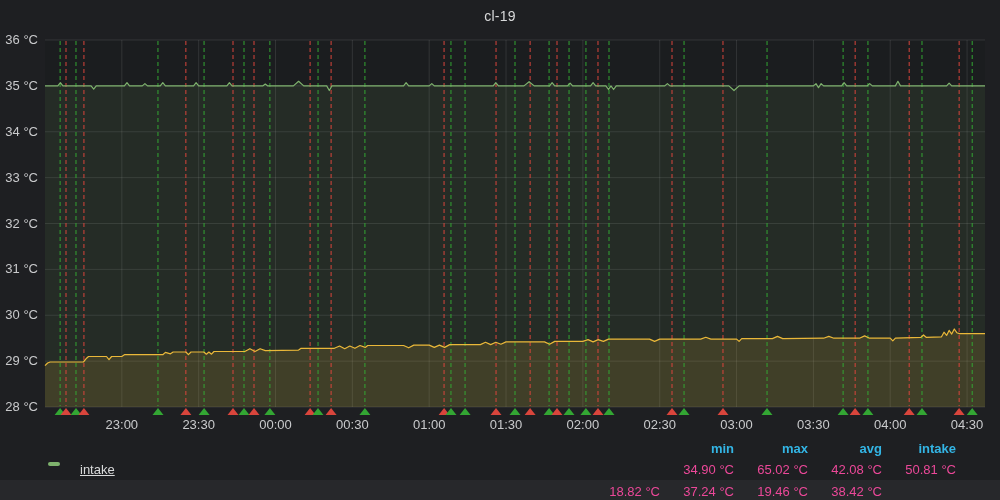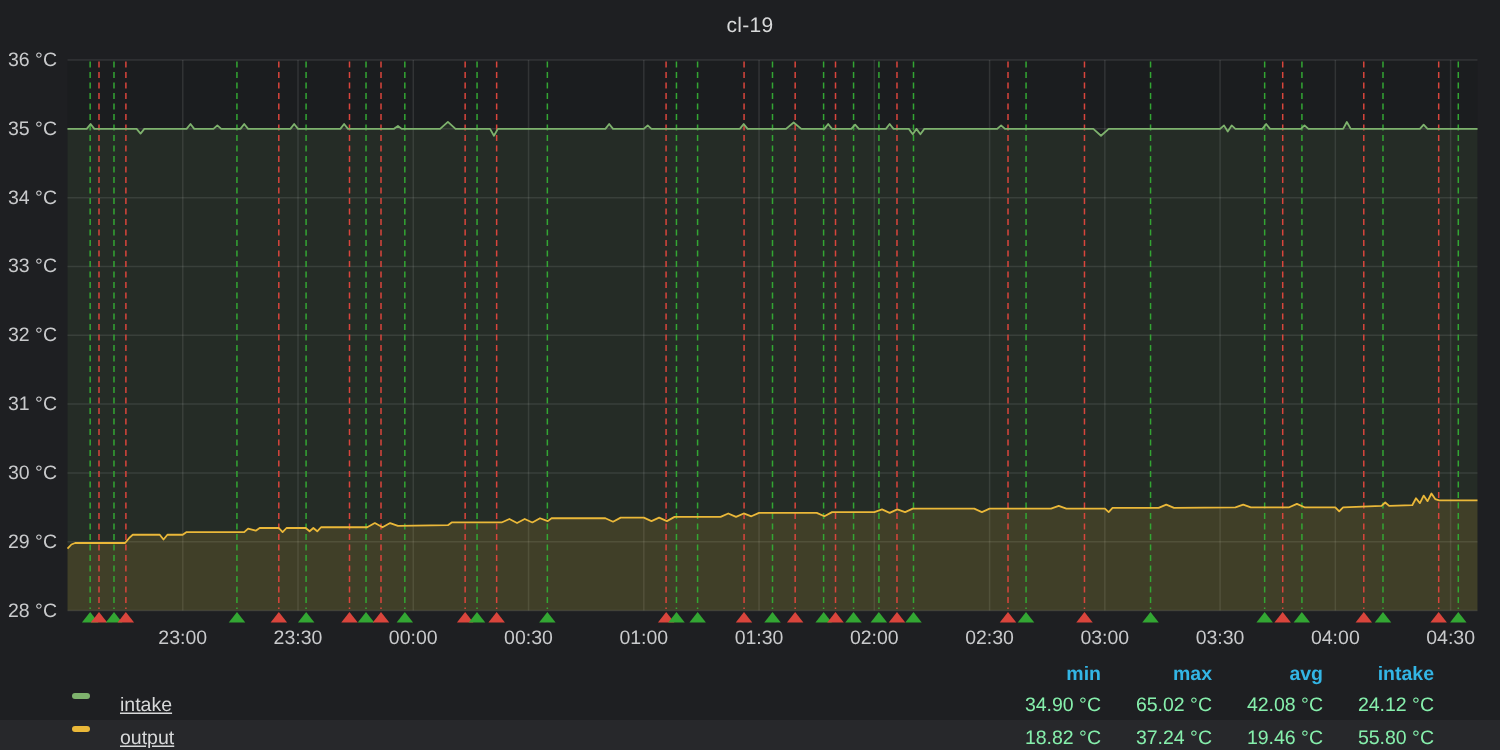--- a/index.html
+++ b/index.html
@@ -20,21 +20,21 @@
     position:absolute;left:0;top:438px;width:1000px;font-size:13px;
   }
   .lrow{
     display:grid;
     grid-template-columns:1fr 74px 74px 74px 74px;
     padding:0 44px 0 48px;
     align-items:center;height:22px;box-sizing:border-box;
   }
   .lrow.lhead{height:20px;font-weight:bold;color:#33b5e5;}
   .lrow.lhead div{text-align:right;}
-  .lrow .val{text-align:right;color:#86efac;}
+  .lrow .val{text-align:right;color:#ec4899;}
   .lrow.striped{background:rgba(255,255,255,0.045);}
   .lname{display:flex;gap:20px;cursor:pointer;text-decoration:underline;}
   .swatch{display:inline-block;width:12px;height:4px;border-radius:2px;}
 </style>
 </head>
 <body>
 
 <div class="panel">
   <div class="panel-title">cl-19</div>
 
@@ -173,26 +173,22 @@
       <div>intake</div>
     </div>
     <div class="lrow">
       <div class="lname">
         <span class="swatch" style="background: rgb(126, 178, 109);"></span>
         <span>intake</span>
       </div>
       <div class="val">34.90 °C</div>
       <div class="val">65.02 °C</div>
       <div class="val">42.08 °C</div>
-      <div class="val">24.12 °C</div>
+      <div class="val">50.81 °C</div>
     </div>
     <div class="lrow striped">
-      <div class="lname">
-        <span class="swatch" style="background: rgb(234, 184, 57);"></span>
-        <span>output</span>
-      </div>
       <div class="val">18.82 °C</div>
       <div class="val">37.24 °C</div>
       <div class="val">19.46 °C</div>
-      <div class="val">55.80 °C</div>
+      <div class="val">38.42 °C</div>
     </div>
   </div>
 </div>
 
 </body></html>

